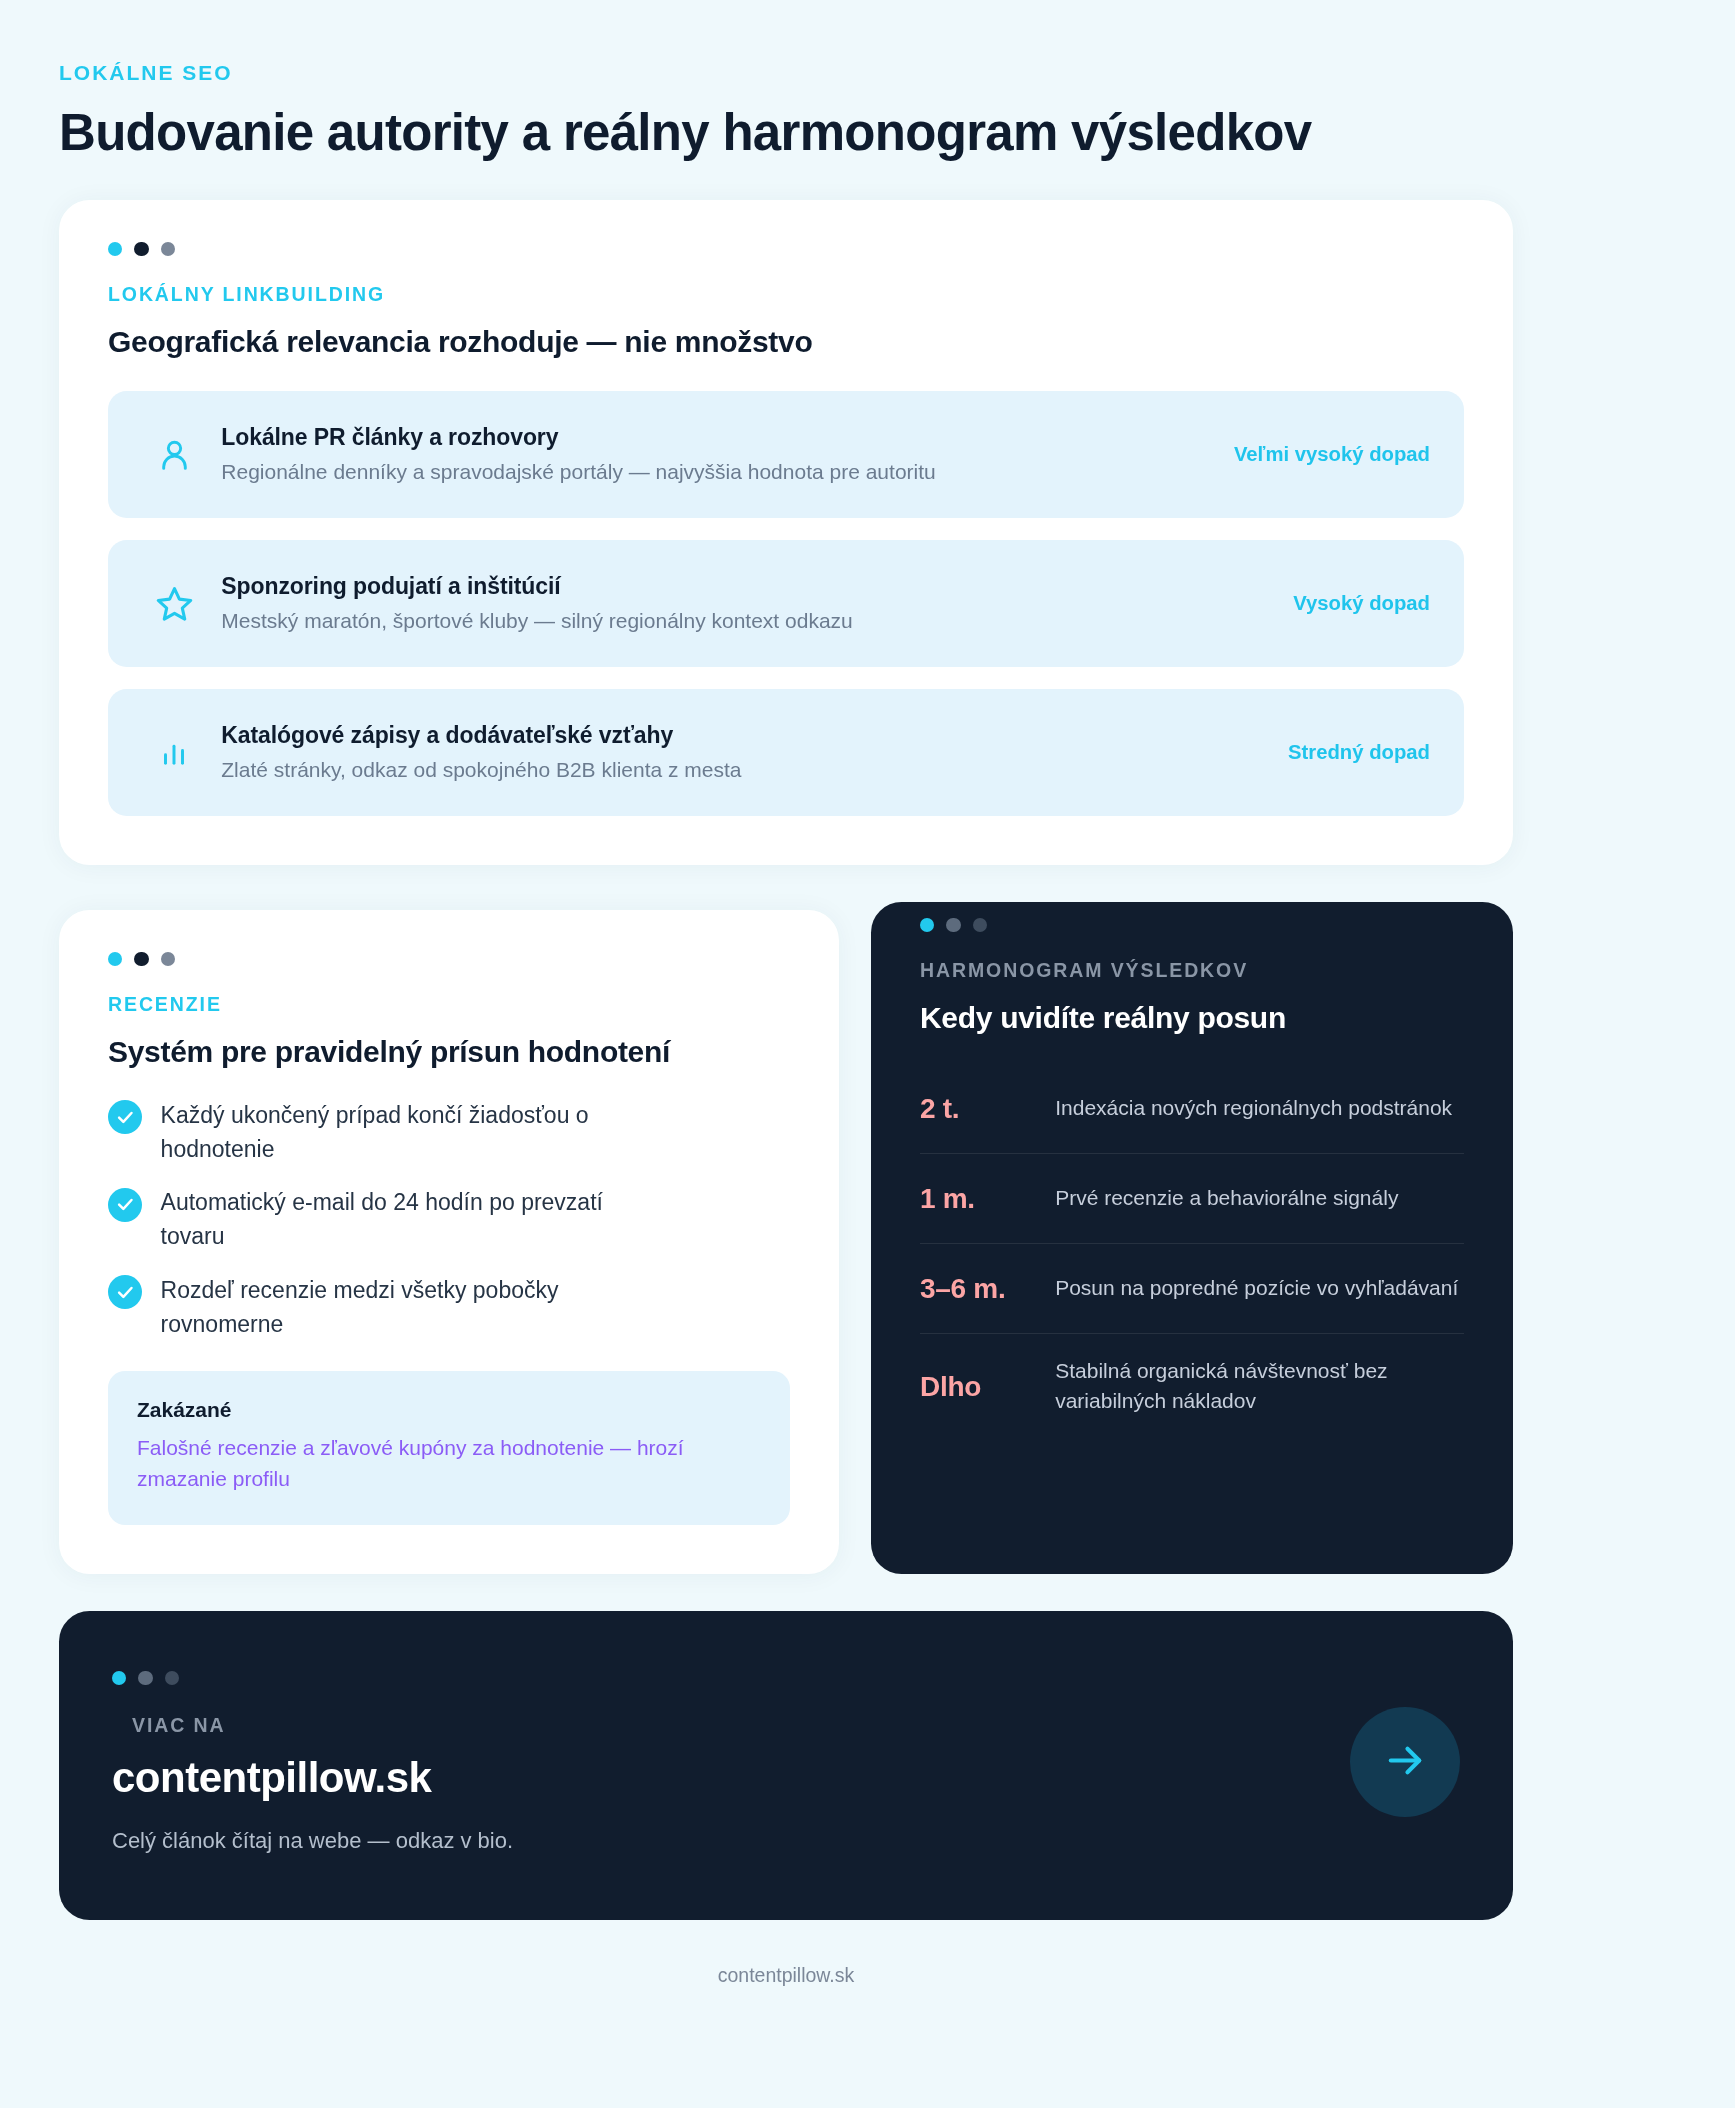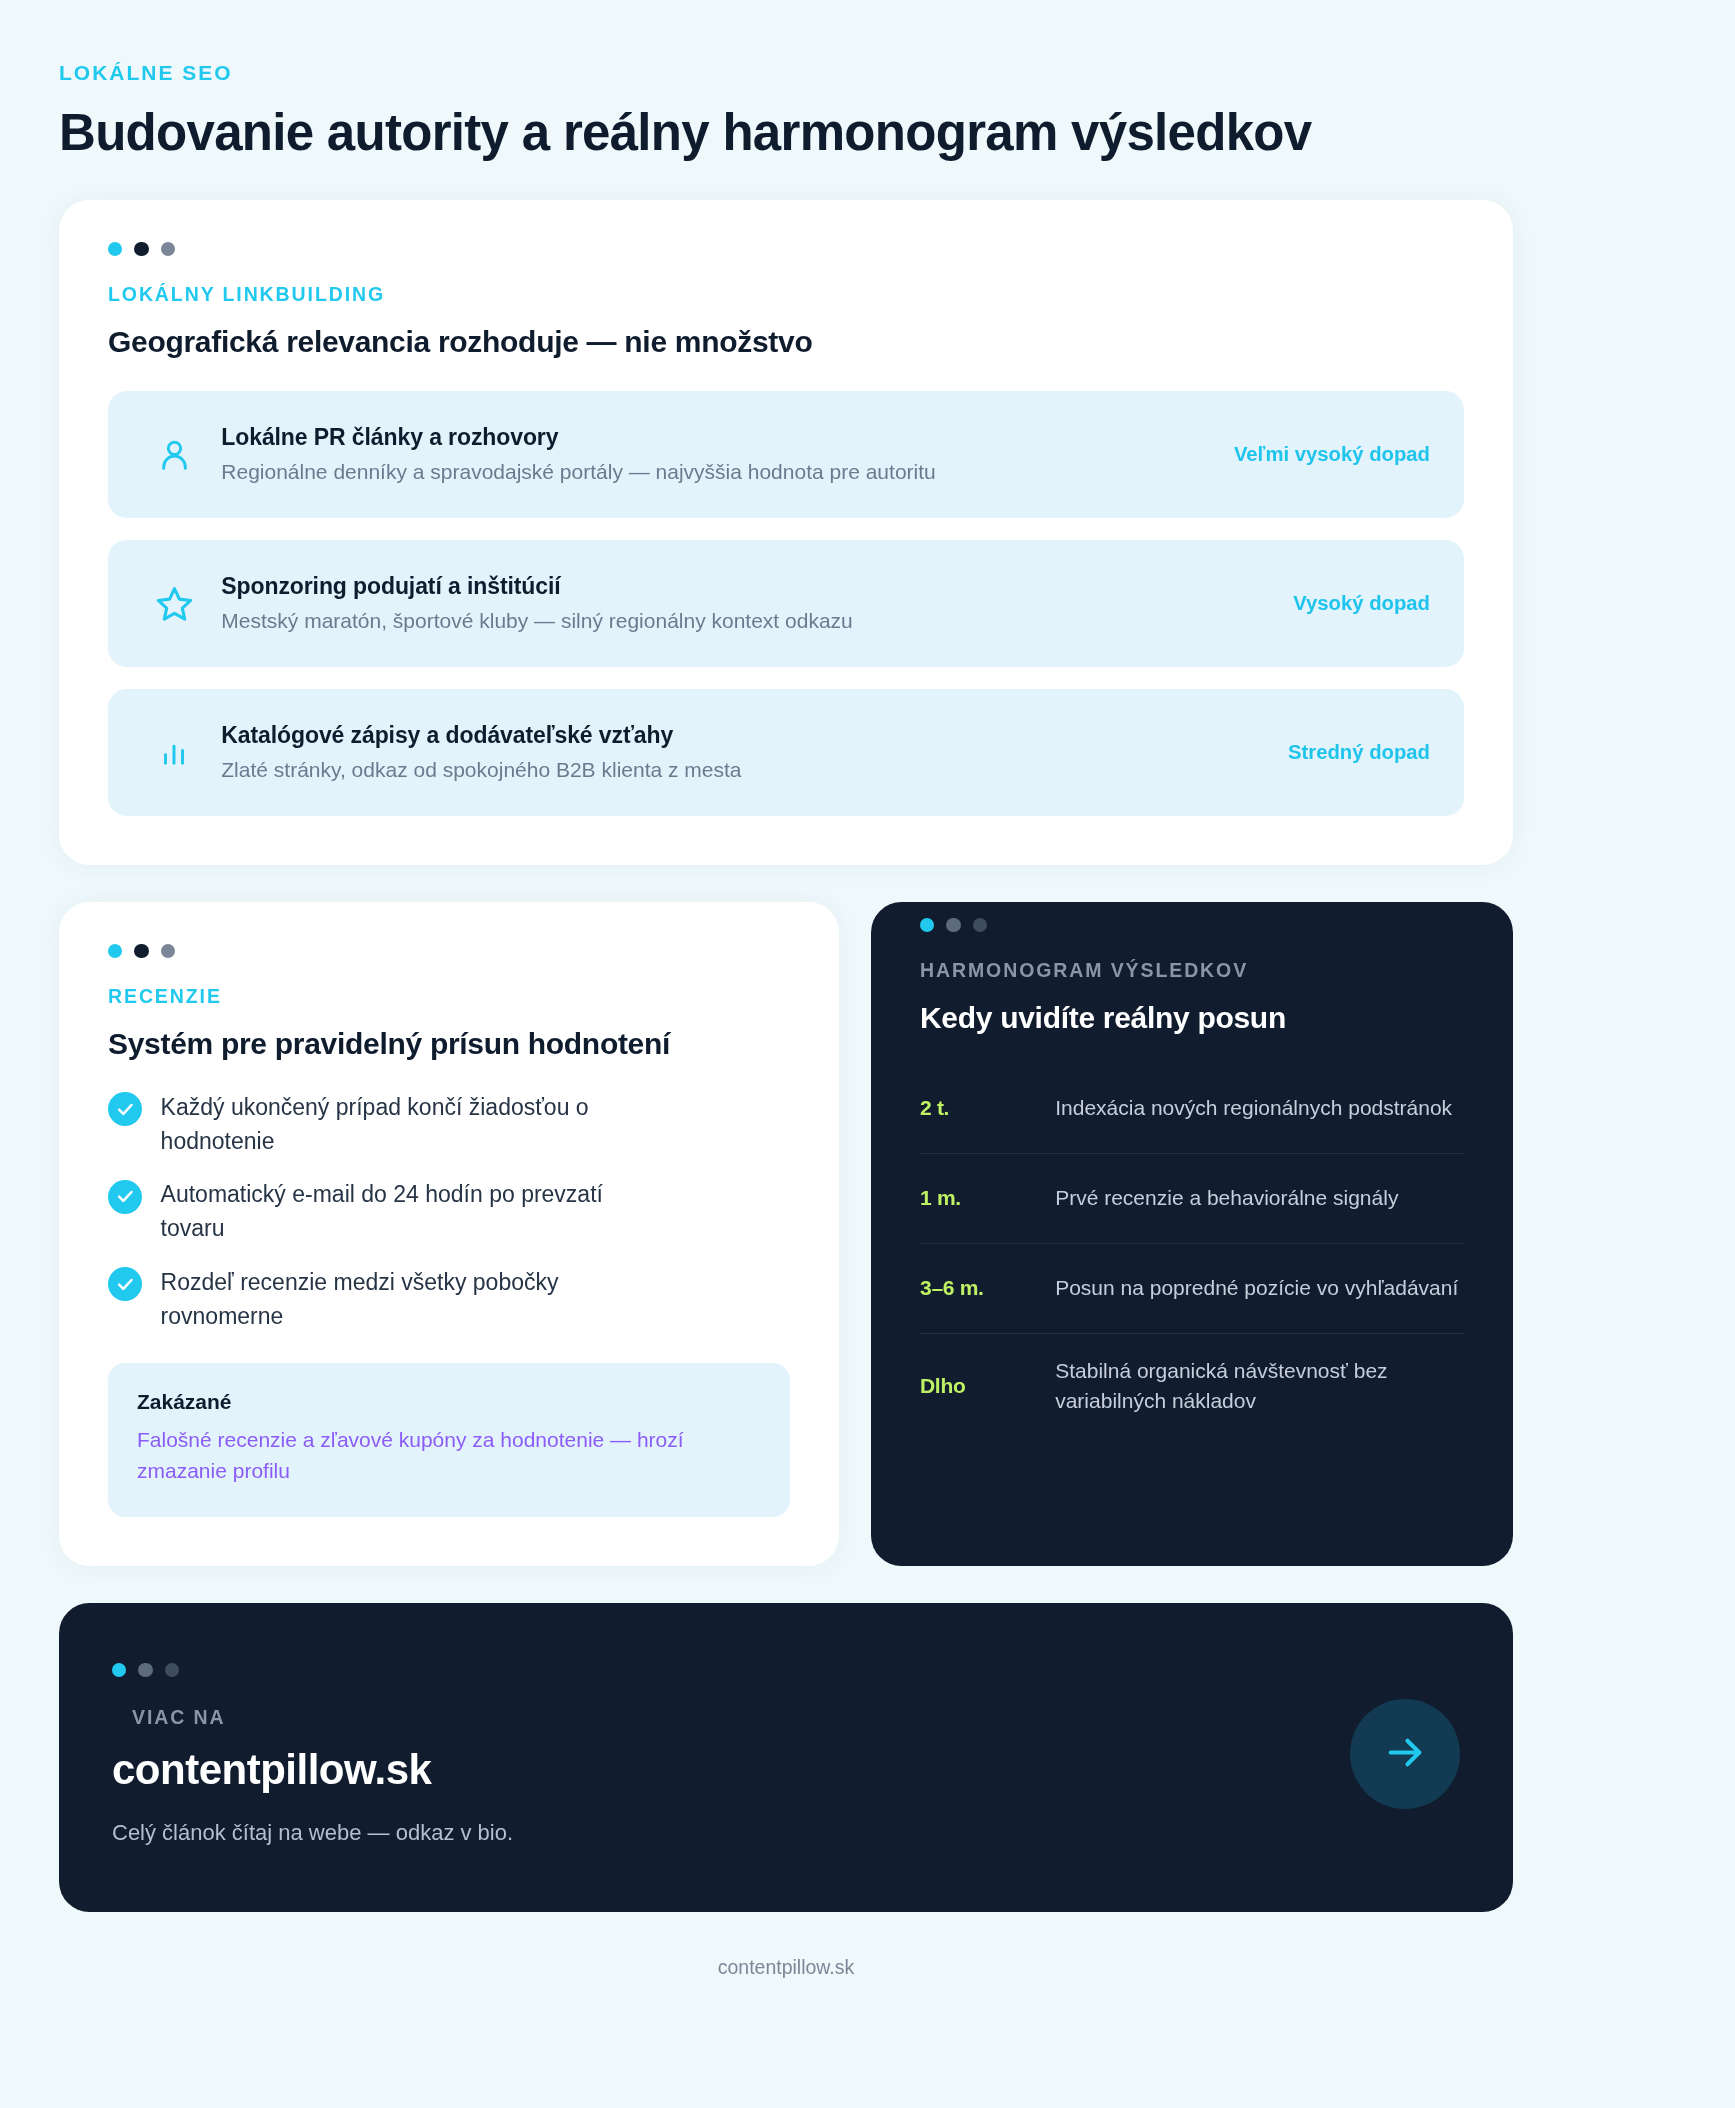--- a/index.html
+++ b/index.html
@@ -37,20 +37,21 @@
   }
 
   
   .card {
     border-radius: 30.5px;
     position: relative;
   }
   .card-light {
     background: #ffffff;
     box-shadow: 0 1.7px 24px rgba(16, 52, 84, 0.05);
+    margin-top: 8px;
   }
   .card-dark {
     background: #111d2e;
   }
 
   .dots { display: flex; gap: 12px; align-items: center; }
   .dot { width: 14.4px; height: 14.4px; border-radius: 50%; }
 
   .kicker {
     font-size: 19.5px;
@@ -180,23 +181,23 @@
     display: flex;
     align-items: center;
     padding: 22px 0;
     border-bottom: 0.8px solid rgba(255,255,255,0.09);
     min-height: 90px;
   }
   .tl-row:last-child { border-bottom: none; }
   .tl-when {
     flex: 0 0 125px;
     width: 125px;
-    font-size: 21px;
-    font-weight: bold;
-    color: #bef264;
+    font-size: 28px;
+    font-weight: bold;
+    color: #fca5a5;
     line-height: 1.18;
     letter-spacing: -0.3px;
   }
   .tl-what {
     flex: 1 1 auto;
     font-size: 21px;
     color: #c6cedb;
     line-height: 1.45;
     padding-left: 10.2px;
   }

